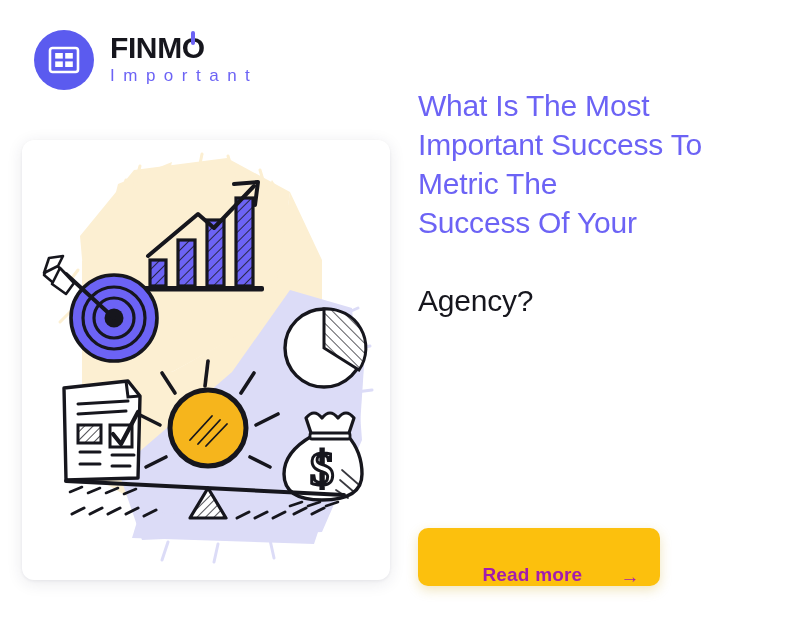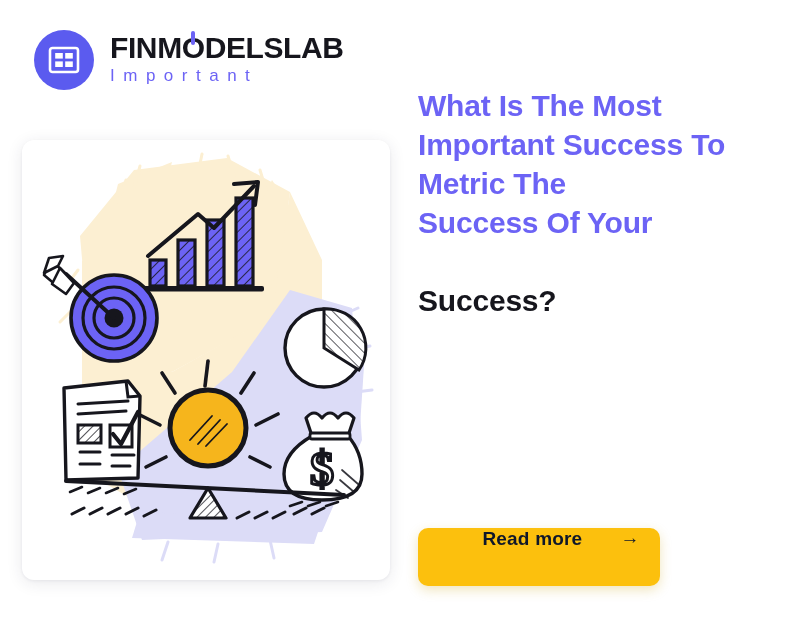--- a/index.html
+++ b/index.html
@@ -78,42 +78,42 @@
   .illus-card svg { display:block; width:100%; height:100%; }
 
   
   .content {
     position:absolute;
     left:418px; top:86px;
     width:340px;
   }
   .headline {
     font-size:30px;
-    font-weight:bold;
+    font-weight:normal;
     line-height:1.3;
     letter-spacing:-0.2px;
   }
   .headline .accent { color:#6c63f5; }
   .headline .dark   { color:#16161d; }
 
   .cta {
     position:absolute;
     left:418px; top:528px;
     width:242px; height:58px;
     background:#fcc00d;
     border:none;
     border-radius:10px;
     box-shadow:0 4px 12px rgba(200,160,20,0.28);
-    color:#0f172a;
+    color:#a21caf;
     font-family:"Liberation Sans", sans-serif;
     font-size:19px;
     font-weight:bold;
     letter-spacing:0.2px;
     display:flex;
-    align-items:flex-start;
+    align-items:flex-end;
     justify-content:center;
     gap:38px;
     cursor:pointer;
     padding-left:44px;
   }
   .cta .arrow {
     font-size:19px;
     line-height:1;
     font-weight:bold;
   }
@@ -130,21 +130,20 @@
         <rect x="8.2" y="10" width="7.6" height="5.6" fill="#ffffff"></rect>
         <rect x="18.2" y="10" width="7.6" height="5.6" fill="#ffffff"></rect>
         <rect x="8.2" y="18.4" width="7.6" height="5.6" fill="#ffffff"></rect>
         <rect x="18.2" y="18.4" width="7.6" height="5.6" fill="#ffffff"></rect>
       </svg>
     </div>
     <div class="logo-text">
       <div class="logo-name">
         <span>FINM</span>
           <span class="pw"><span>O</span><span class="bar"></span></span>
-          <span>DELSLAB</span>
       </div>
       <div class="logo-sub">Important</div>
     </div>
   </div>
 
   <div class="illus-card">
     <svg viewBox="0 0 368 440" preserveAspectRatio="xMidYMid meet">
       <defs>
         <pattern id="hatchBlue" width="7" height="7" patternTransform="rotate(45)" patternUnits="userSpaceOnUse">
           <rect width="7" height="7" fill="#6c63f5"></rect>
@@ -298,21 +297,21 @@
     </svg>
   </div>
 
   <div class="content">
     <h1 class="headline">
       <span class="accent">What Is The Most</span><br>
       <span class="accent">Important Success To</span><br>
       <span class="accent">Metric The</span><br>
       <span class="accent">Success Of Your</span><br>
       <br>
-      <span class="dark">Success?</span>
+      <span class="dark">Agency?</span>
     </h1>
   </div>
 
   <button class="cta">
     <span>Read more</span>
     <span class="arrow">→</span>
   </button>
 
 </div>
 

